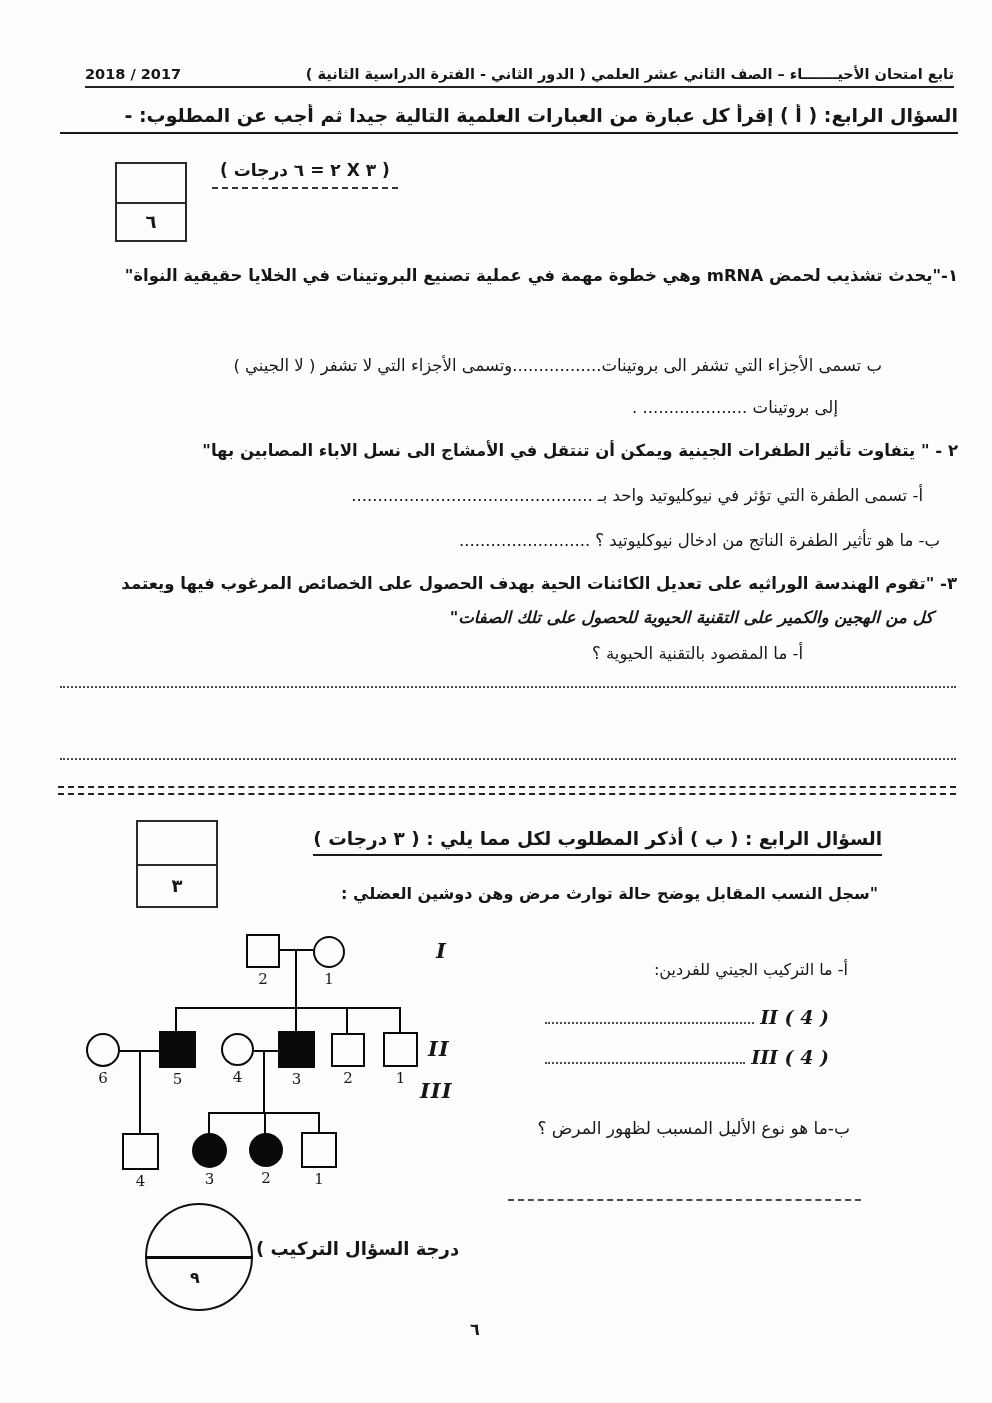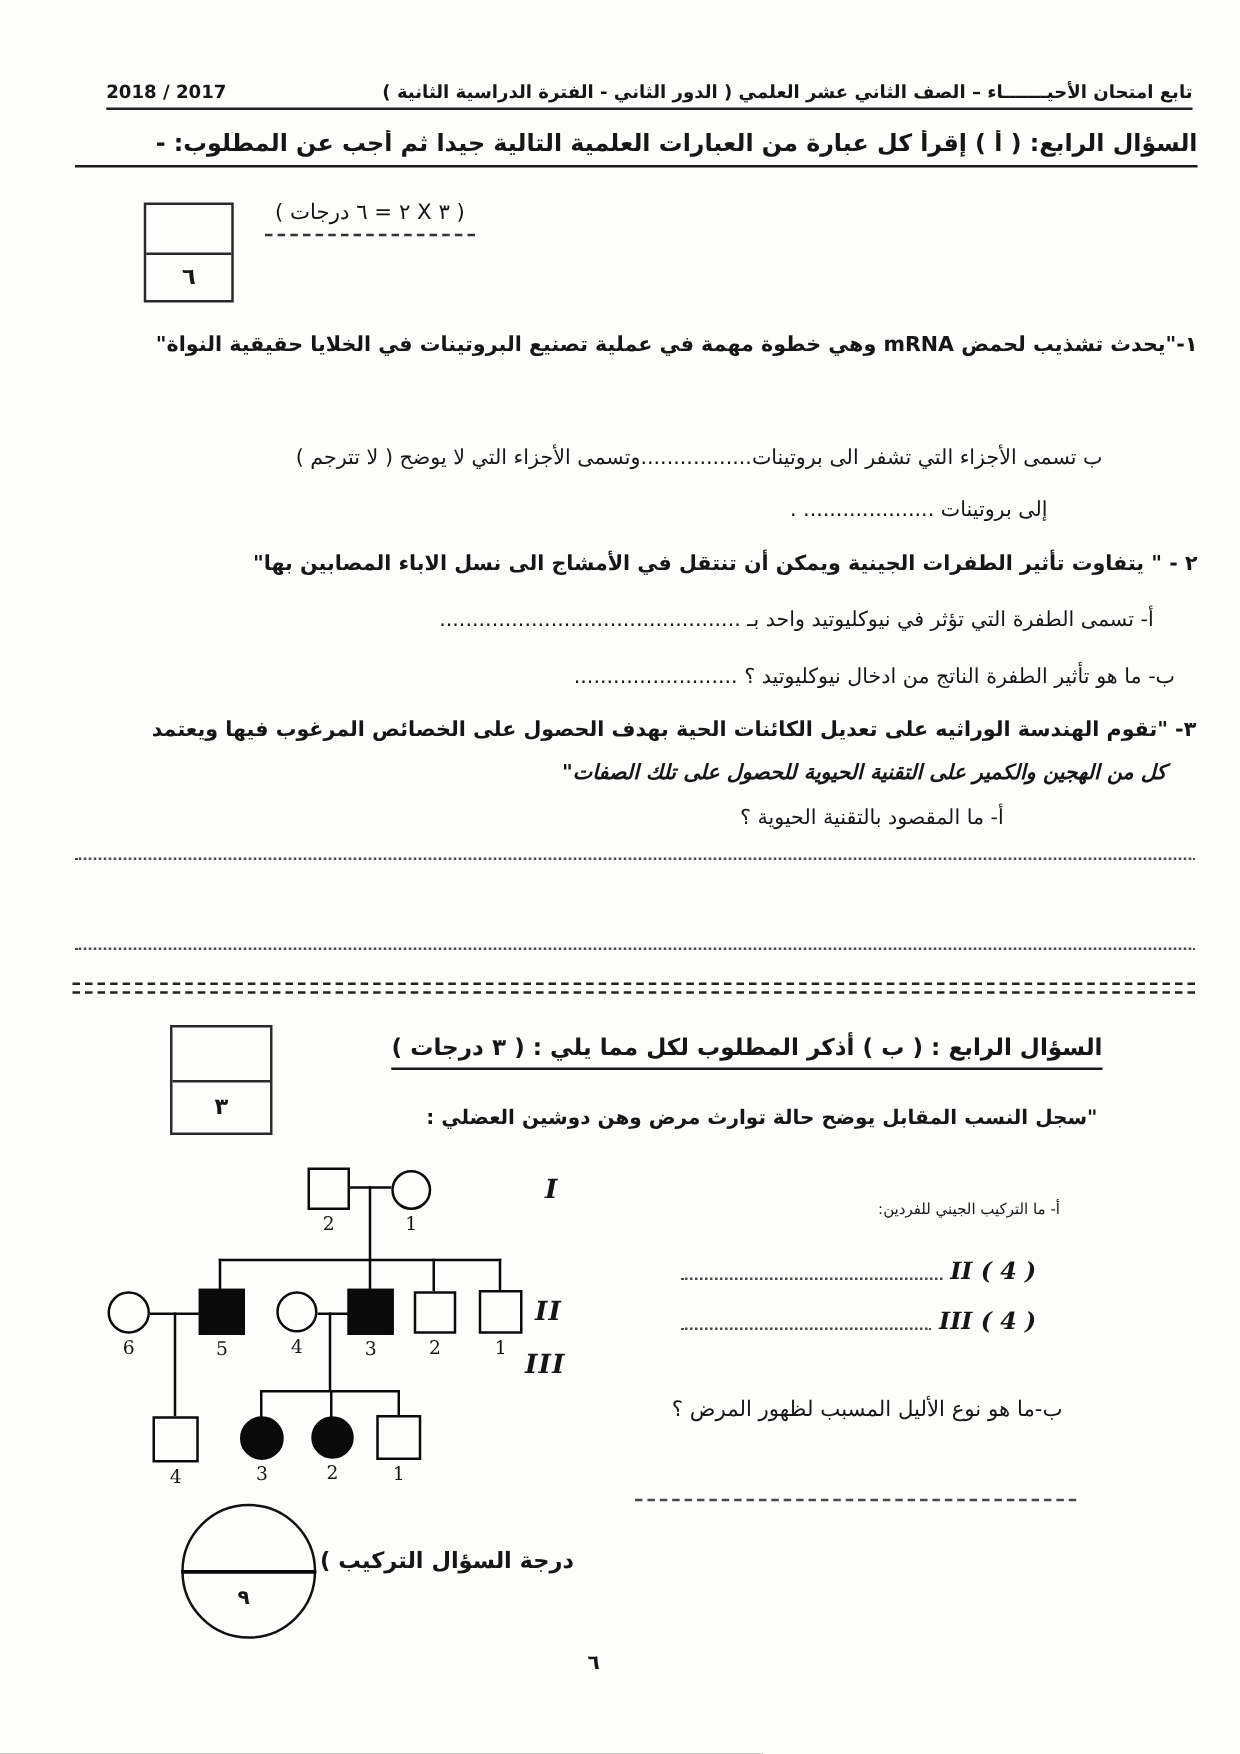--- a/index.html
+++ b/index.html
@@ -13,21 +13,21 @@
     top:66px;left:85px;right:38px;border-bottom:2px solid #222;
     display:flex;justify-content:space-between;align-items:flex-end;
     font-size:14.5px;font-weight:bold;padding-bottom:4px;direction:rtl;white-space:nowrap;
   }
   .title-a{
     top:104px;left:60px;right:34px;border-bottom:2px solid #1a1a1a;
     font-size:19px;font-weight:bold;text-align:right;direction:rtl;
     padding-bottom:6px;white-space:nowrap;overflow:hidden;
   }
   .marks{
-    font-size:17px;font-weight:normal;direction:rtl;
+    font-size:17px;font-weight:bold;direction:rtl;
     border-bottom:2px dashed #333;padding:0 8px 7px 8px;
   }
   .scorebox{border:2px solid #2a2a2a;background:#fdfdfc;}
   .scorebox .cell-top{border-bottom:2px solid #2a2a2a;}
   .scorebox .cell-val{display:flex;align-items:center;justify-content:center;font-size:18px;font-weight:bold;}
   .qline{font-size:16.5px;direction:rtl;white-space:nowrap;}
   .stem{font-weight:bold;font-size:16.5px;}
   .dotline{border-top:2px dotted #4a4a4a;height:0;}
   .sep{height:5px;border-top:2px dashed #222;border-bottom:2px dashed #222;}
   .title-b{
@@ -60,21 +60,21 @@
   <div class="abs title-a">السؤال الرابع: ( أ ) إقرأ كل عبارة من العبارات العلمية التالية جيدا ثم أجب عن المطلوب: -</div>
 
   <div class="abs scorebox" style="left:115px;top:162px;width:68px;height:76px;">
     <div class="cell-top" style="height:38px;"></div>
     <div class="cell-val" style="height:34px;">٦</div>
   </div>
 
   <div class="abs marks" style="left:212px;top:160px;">( ٣ X ٢ = ٦ درجات )</div>
 
   <div class="abs qline stem" style="top:266px;right:34px;">١-"يحدث تشذيب لحمض mRNA وهي خطوة مهمة في عملية تصنيع البروتينات في الخلايا حقيقية النواة"</div>
-  <div class="abs qline" style="top:356px;right:110px;">ب تسمى الأجزاء التي تشفر الى بروتينات.................وتسمى الأجزاء التي لا يوضح ( لا تترجم )</div>
+  <div class="abs qline" style="top:356px;right:110px;">ب تسمى الأجزاء التي تشفر الى بروتينات.................وتسمى الأجزاء التي لا تشفر ( لا الجيني )</div>
   <div class="abs qline" style="top:398px;right:154px;">إلى بروتينات  .................... .</div>
 
   <div class="abs qline stem" style="top:441px;right:34px;">٢ - " يتفاوت تأثير الطفرات الجينية ويمكن أن تنتقل في الأمشاج الى نسل الاباء المصابين بها"</div>
   <div class="abs qline" style="top:486px;right:69px;">أ- تسمى الطفرة التي تؤثر في نيوكليوتيد واحد بـ  ..............................................</div>
   <div class="abs qline" style="top:531px;right:52px;">ب- ما هو تأثير الطفرة الناتج من ادخال نيوكليوتيد ؟ .........................</div>
 
   <div class="abs qline stem" style="top:574px;right:35px;">٣- "تقوم الهندسة الوراثيه على تعديل الكائنات الحية بهدف الحصول على الخصائص المرغوب فيها ويعتمد</div>
   <div class="abs qline stem" style="top:608px;right:59px;font-style:italic;">كل من الهجين والكمير على التقنية الحيوية للحصول على تلك الصفات"</div>
   <div class="abs qline" style="top:644px;right:189px;">أ- ما المقصود بالتقنية الحيوية ؟</div>
   <div class="abs dotline" style="top:686px;left:60px;right:36px;"></div>
@@ -130,21 +130,21 @@
       <div class="pshape circle filled" style="left: 249px; top: 1133px; width: 34px; height: 34px;"></div>
       <div class="plabel" style="left: 257px; top: 1169px;">2</div>
       <div class="pshape" style="left: 301px; top: 1132px; width: 36px; height: 36px;"></div>
       <div class="plabel" style="left: 310px; top: 1170px;">1</div>
     </div>
 
   <div class="roman" style="left:436px;top:938px;">I</div>
   <div class="roman" style="left:428px;top:1036px;">II</div>
   <div class="roman" style="left:420px;top:1078px;font-style:italic;">III</div>
 
-  <div class="abs qline" style="top:960px;right:144px;font-size:12px;">أ-  ما التركيب الجيني للفردين:</div>
+  <div class="abs qline" style="top:960px;right:144px;font-size:16px;">أ-  ما التركيب الجيني للفردين:</div>
 
   <div class="ansrow" style="left:545px;top:1002px;width:284px;height:26px;">
     <span class="fill"></span>
     <span class="anslabel">II ( 4 )</span>
   </div>
   <div class="ansrow" style="left:545px;top:1042px;width:284px;height:26px;">
     <span class="fill"></span>
     <span class="anslabel">III ( 4 )</span>
   </div>
 

